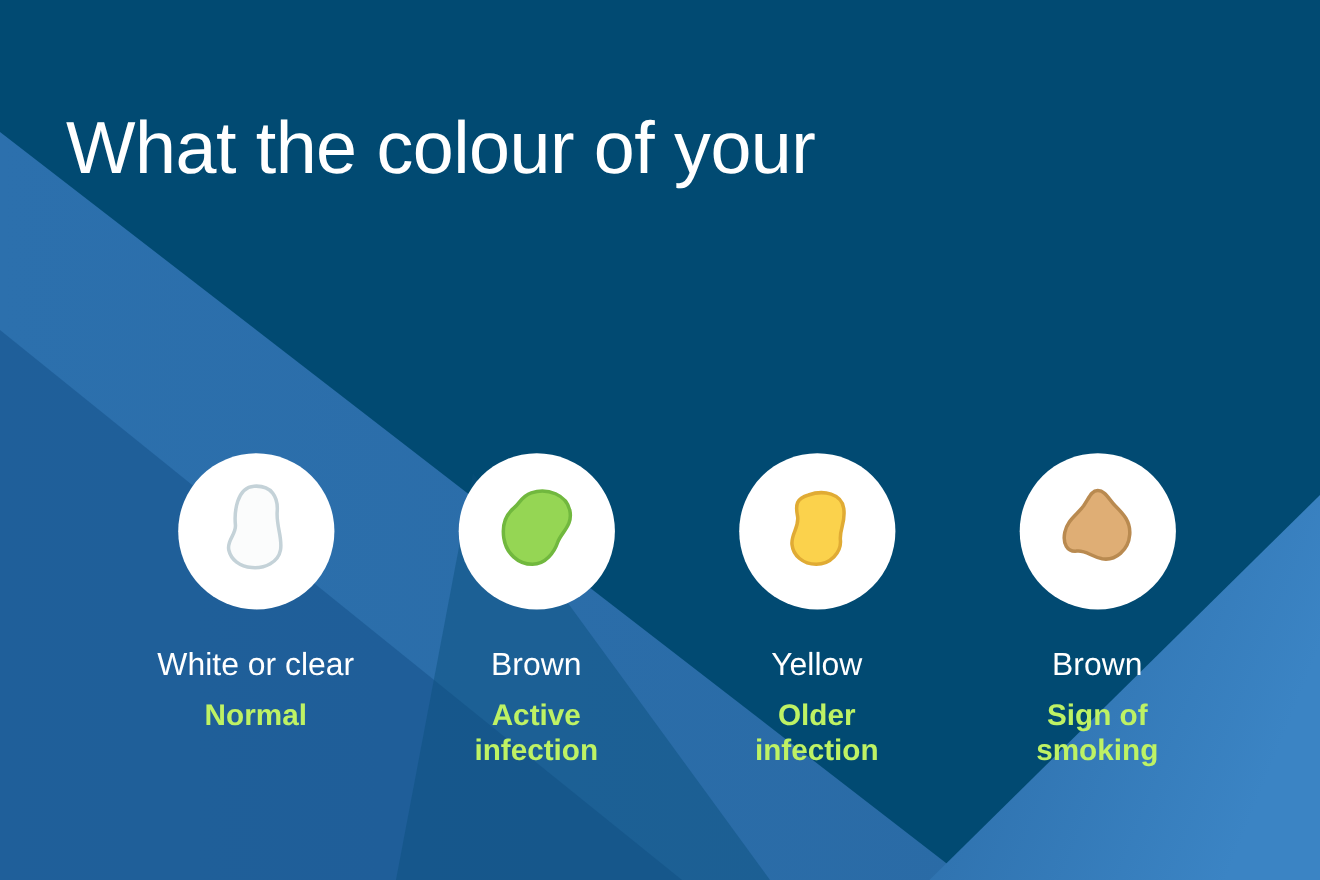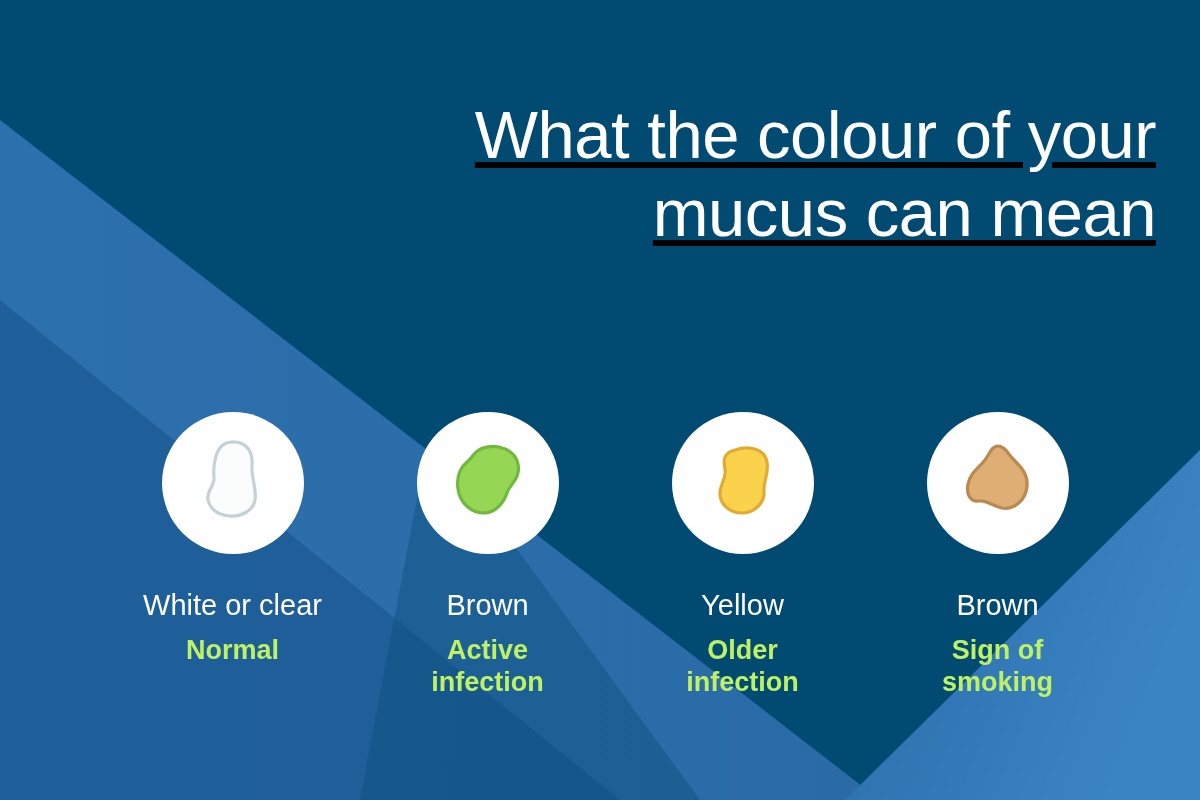--- a/index.html
+++ b/index.html
@@ -28,24 +28,23 @@
     inset: 0;
     z-index: 5;
   }
 
   
   #title-block {
     position: absolute;
     top: 96px;
     left: 0;
     width: 1200px;
-    text-align: right;
-    padding: 0 44px;
+    text-align: left;
+    padding: 0 60px;
     box-sizing: border-box;
-    text-decoration: underline;
   }
   #title-block .tline {
     display: block;
     color: #ffffff;
     font-size: 67px;
     line-height: 1.17;
     font-weight: 400;
     letter-spacing: -0.5px;
     white-space: nowrap;
   }
@@ -122,21 +121,20 @@
 
     <polygon points="1200,450 1200,800 845,800" fill="url(#lbGrad2)"></polygon>
 
     <polygon points="430,430 700,800 360,800" fill="#0c4f7d" opacity="0.45"></polygon>
   </svg>
 
   <div id="content">
 
     <div id="title-block">
       <span class="tline">What the colour of your</span>
-      <span class="tline">mucus can mean</span>
     </div>
 
     <div id="cards">
 
       <div class="card">
         <div class="disc">
           <svg width="104" height="104" viewBox="0 0 104 104">
             <path d="M50 11 C66 10 72 21 71 34 C70 47 76 58 74 69 C72 80 60 86 48 85
                      C37 84 29 78 27 69 C25 60 34 55 33 46 C32 35 34 12 50 11 Z" fill="#fbfcfc" stroke="#c4d2d8" stroke-width="3.2" stroke-linejoin="round"></path>
           </svg>

